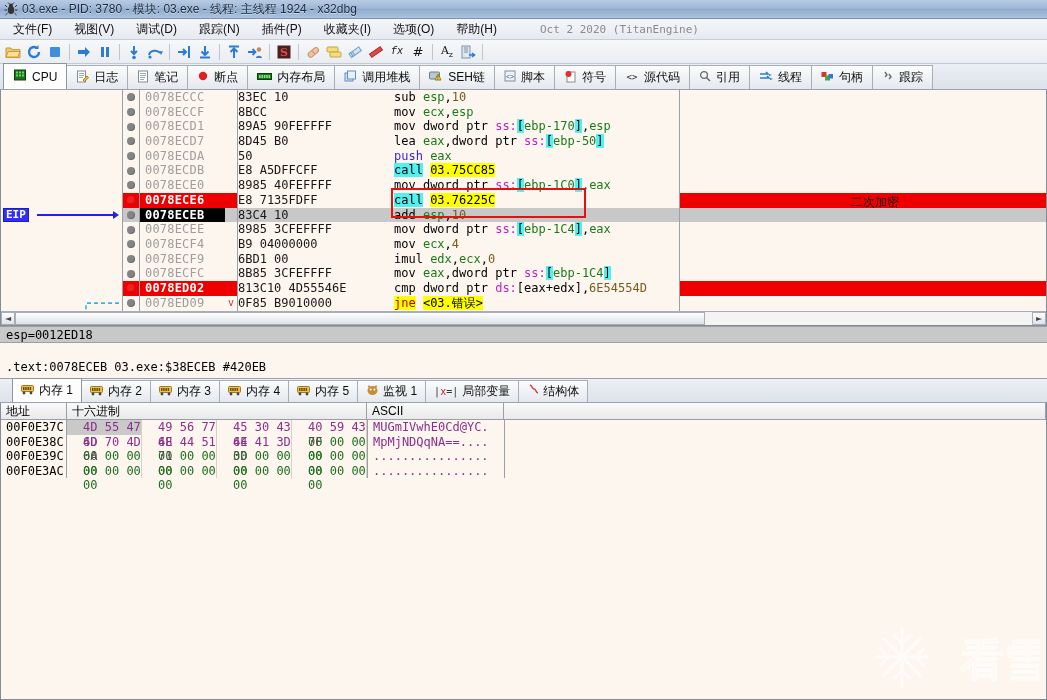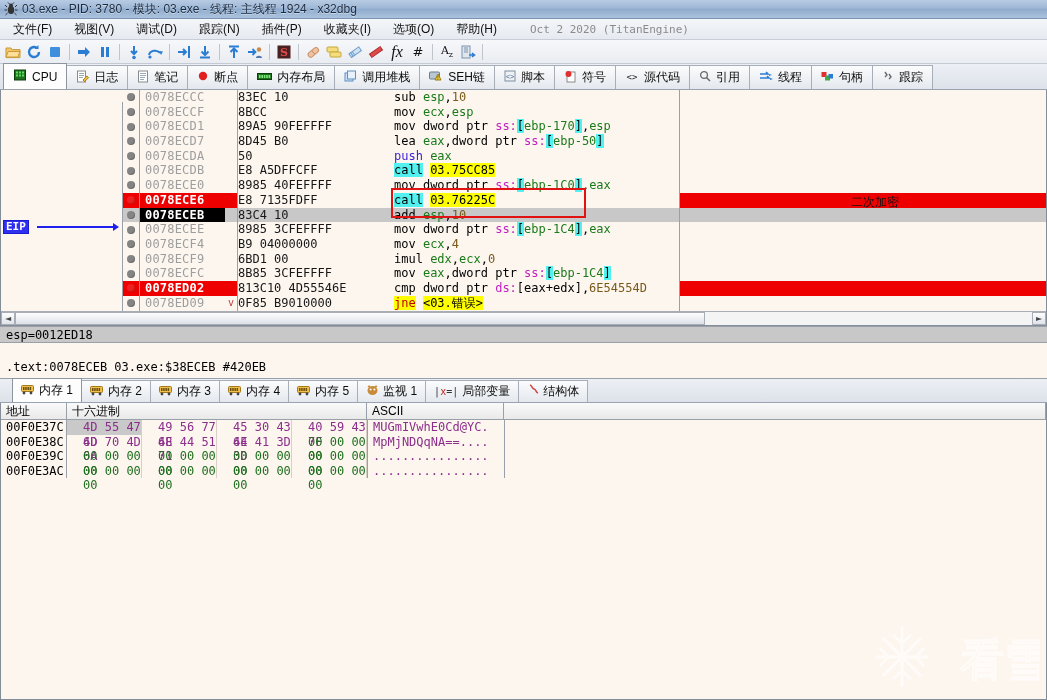--- a/index.html
+++ b/index.html
@@ -43,21 +43,21 @@
     flex: 0 0 auto;
     padding-left: 2px;
   }
   .menu-item {
     font-family: "Liberation Sans", sans-serif;
     font-size: 12px; color: #101010;
     padding: 2px 11px; white-space: nowrap;
   }
   .build-stamp {
     font-family: "DejaVu Sans Mono", monospace;
-    font-size: 11px; color: #8a8a8a; margin-left: 22px; white-space: nowrap;
+    font-size: 11px; color: #8a8a8a; margin-left: 32px; white-space: nowrap;
   }
 
   
   .toolbar {
     height: 24px;
     background: linear-gradient(to bottom,#f7f8fa,#e9ecf1);
     border-bottom: 1px solid #c5cad2;
     display: flex; align-items: center; gap: 1px;
     padding: 0 3px;
     flex: 0 0 auto;
@@ -109,21 +109,21 @@
     display: flex; flex-direction: column;
   }
   .disasm {
     position: relative;
     flex: 1 1 auto;
     background: #fdf6ef;
     overflow: hidden;
   }
   
   .graph-gutter {
-    position: absolute; left: 0; top: 12px; bottom: 0; width: 122px;
+    position: absolute; left: 0; top: 0; bottom: 0; width: 122px;
     background: #fdf6ef;
     border-right: 1px solid #9aa0aa;
   }
   .eip-badge {
     position: absolute;
     left: 2px;
     background: #3030f0; color: #ffffff;
     font-family: "DejaVu Sans Mono", monospace;
     font-size: 11px; font-weight: bold;
     padding: 0px 2px;
@@ -423,21 +423,21 @@
         </svg>
     </div>
     <div class="tb-btn">
       <svg width="16" height="16" viewBox="0 0 16 16">
           <g transform="rotate(-35 8 8)">
             <rect x="1.5" y="6" width="13" height="4" fill="#e24a4a" stroke="#a82c2c"></rect>
           </g>
         </svg>
     </div>
     <div class="tb-btn">
-      <span style="font-family:Liberation Serif, serif;font-style:italic;font-size:16px;color:#111;">fx</span>
+      <span style="font-family:Liberation Mono, monospace;font-style:italic;font-size:10px;color:#111;">fx</span>
     </div>
     <div class="tb-btn">
       <span style="font-family:'DejaVu Sans',sans-serif;font-size:13px;color:#111;">#</span>
     </div>
     <div class="tb-sep"></div>
     <div class="tb-btn">
       <span style="font-family:'DejaVu Serif',serif;font-size:11px;color:#111;">A<sub style="font-size:8px">z</sub></span>
     </div>
     <div class="tb-btn">
       <svg width="16" height="16" viewBox="0 0 16 16">

